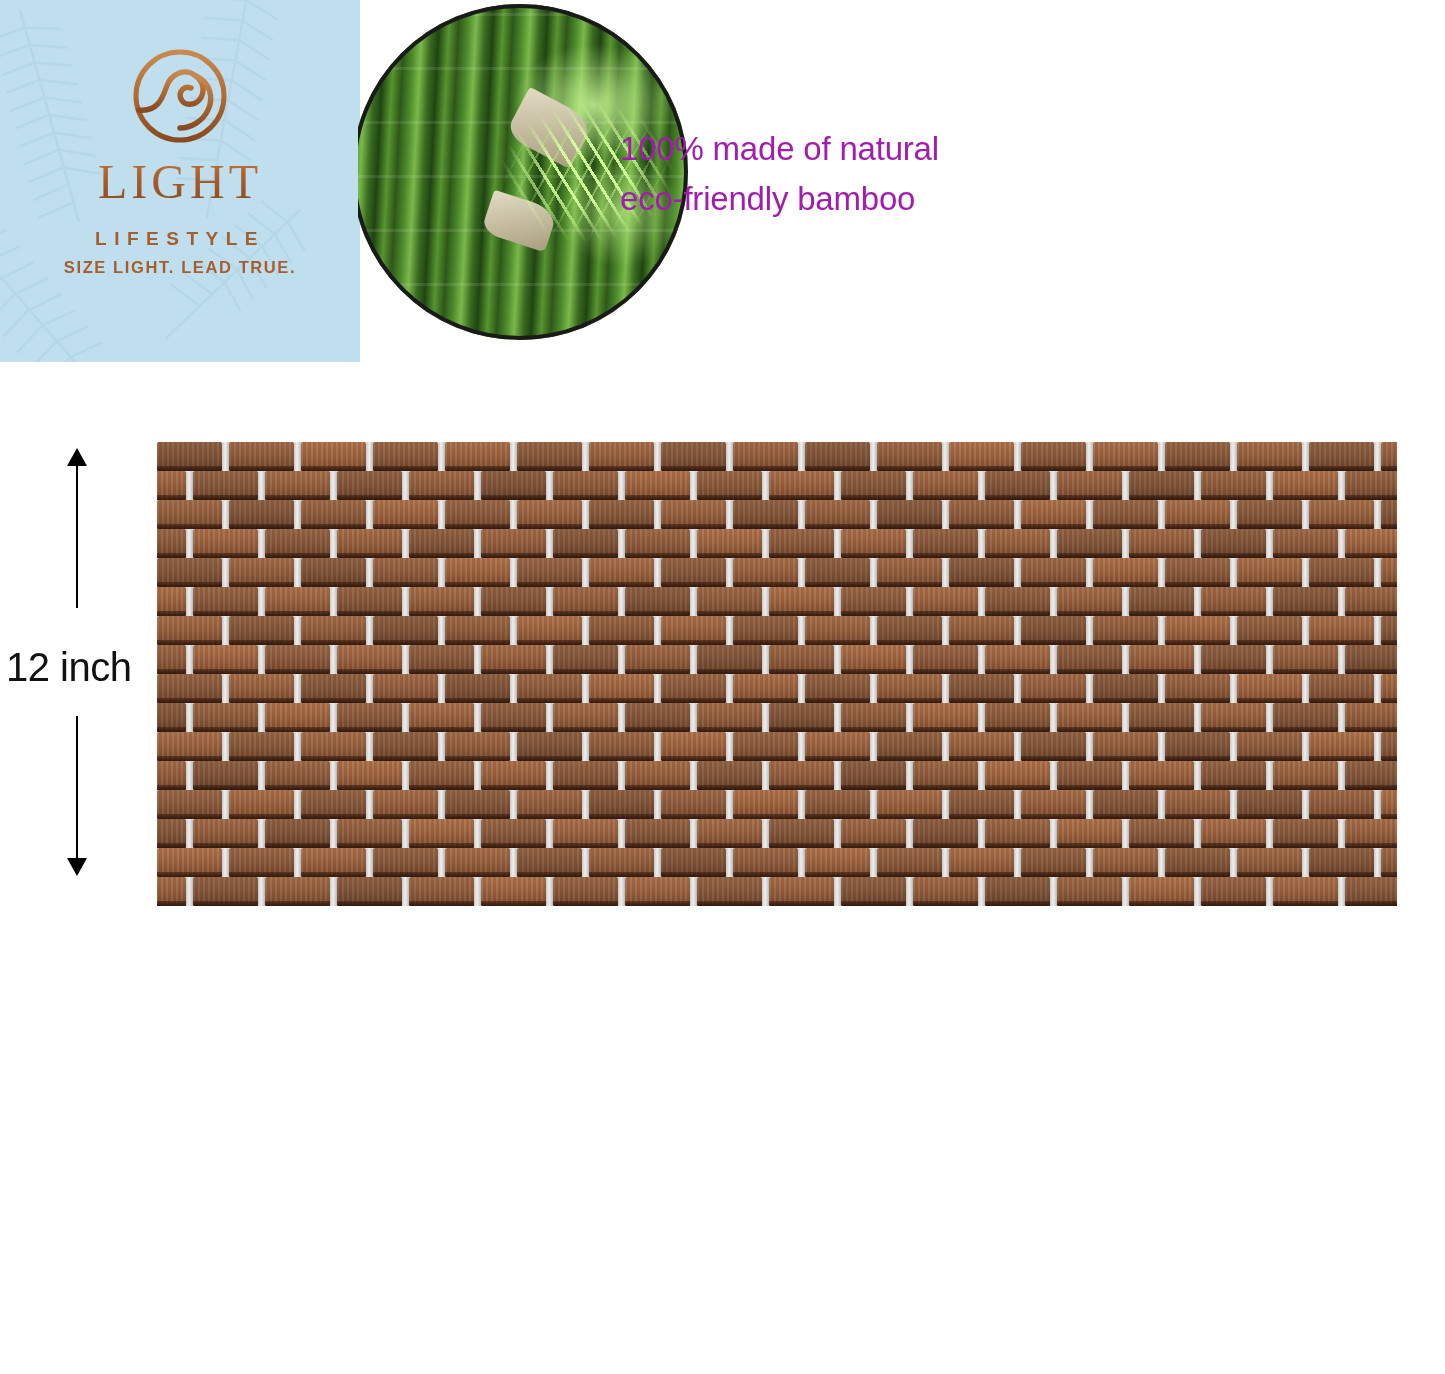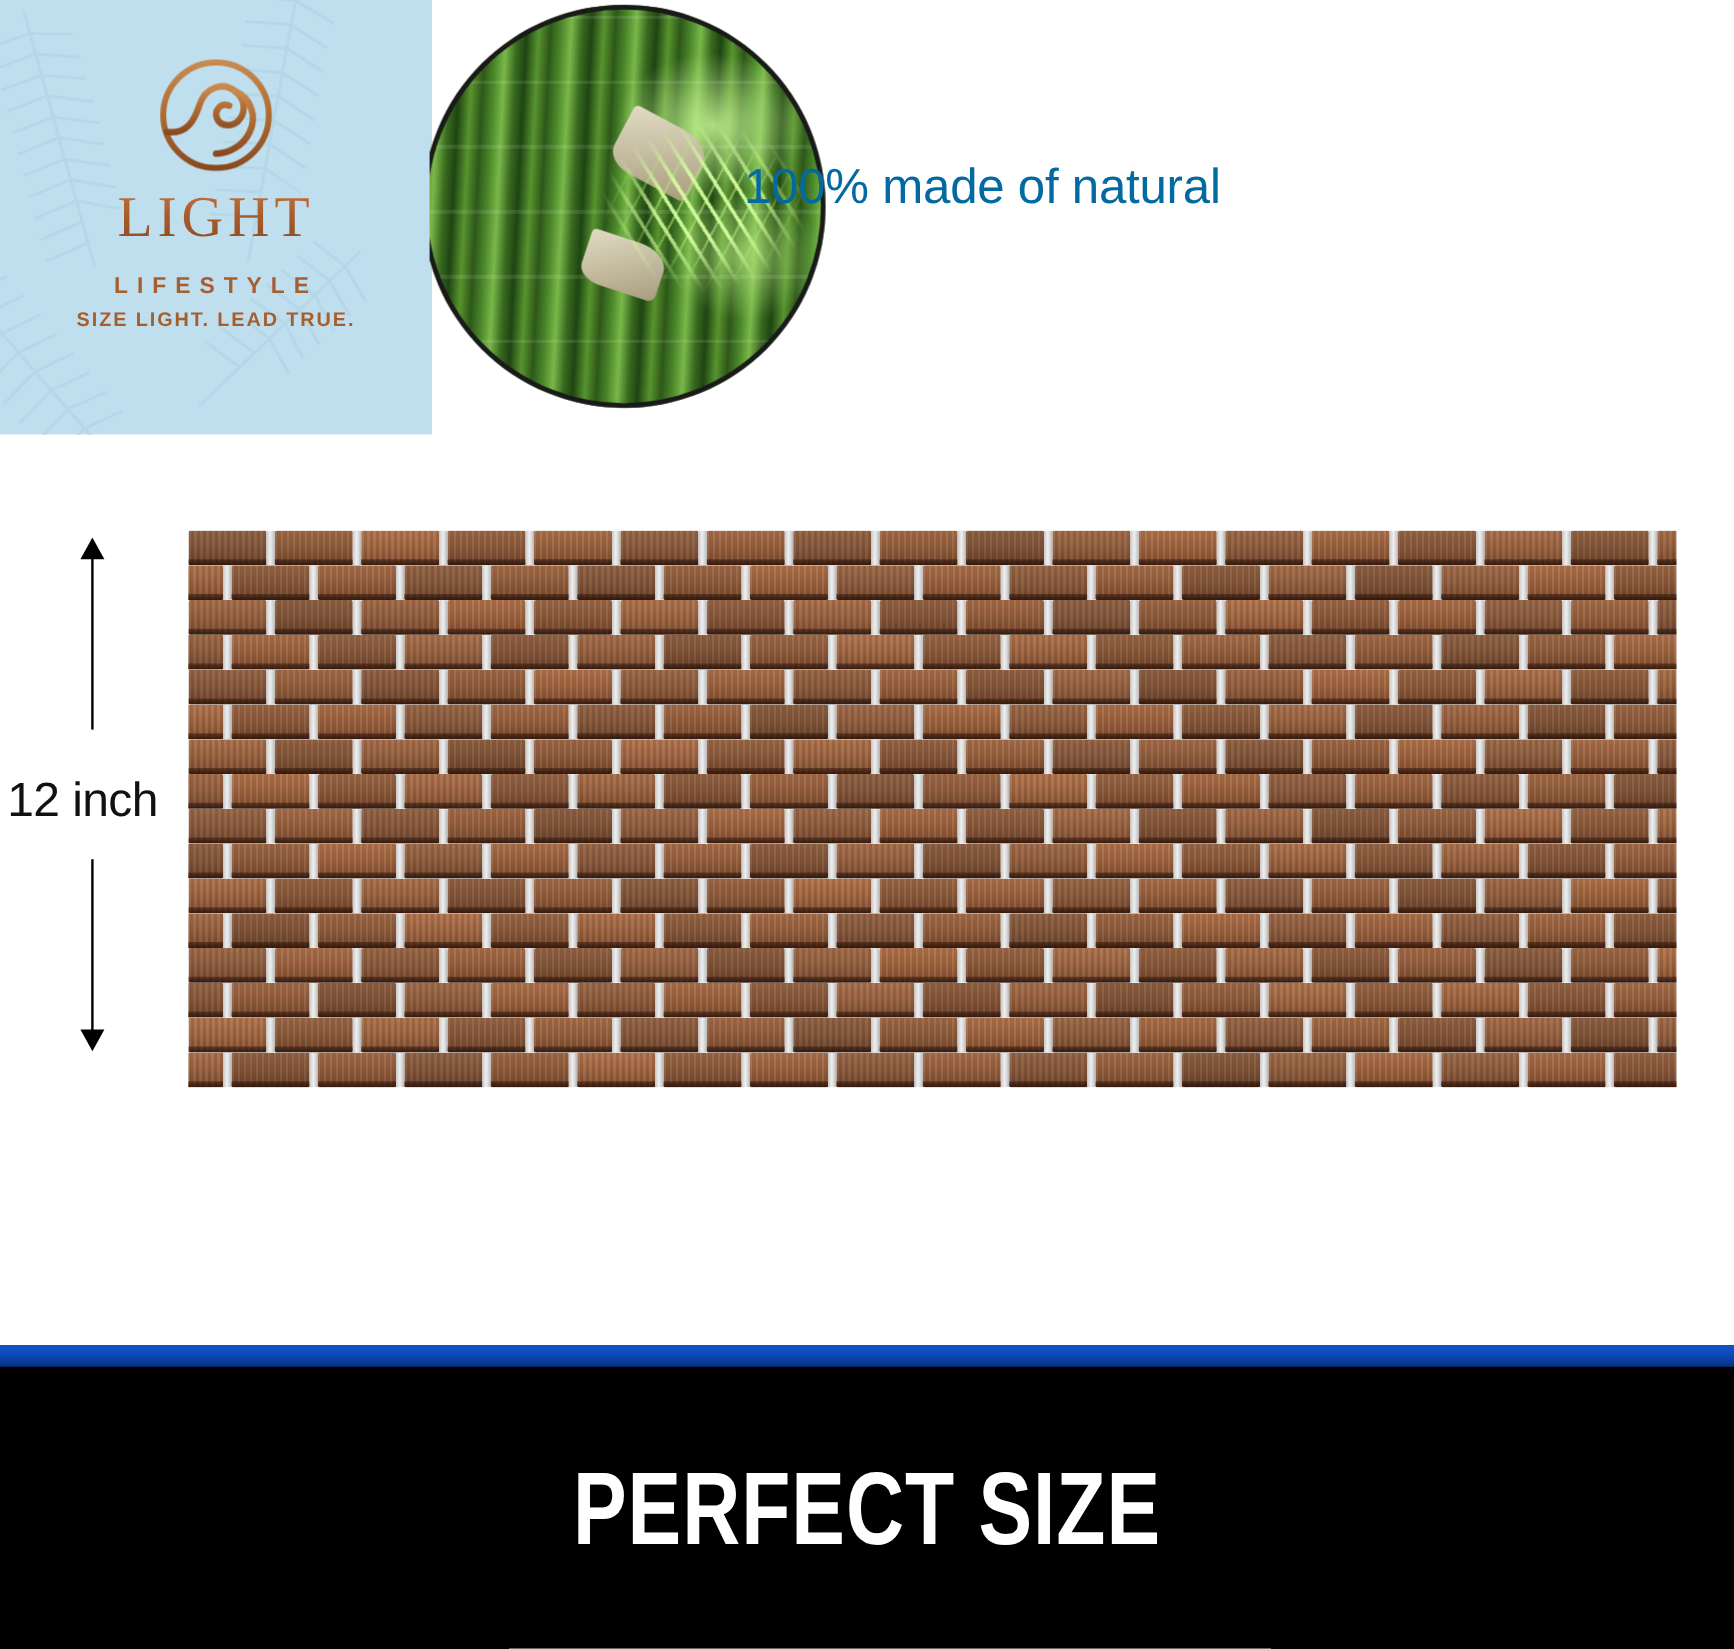--- a/index.html
+++ b/index.html
@@ -81,21 +81,21 @@
   #bamboo-photo .sheath1{left:48%;top:29%;width:22%;height:16%;transform:rotate(28deg);}
   #bamboo-photo .sheath2{left:40%;top:58%;width:20%;height:13%;transform:rotate(18deg);}
   #bamboo-photo .ring{
     position:absolute;inset:0;border-radius:50%;
     border:4px solid #1a1a1a;
   }
 
   
   #headline{
     position:absolute;left:620px;top:124px;width:560px;
-    font-size:41px;line-height:1.52;color:#0369a1;font-weight:400;
+    font-size:33px;line-height:1.52;color:#a21caf;font-weight:400;
     letter-spacing:-.2px;
   }
 
   
   #mat{
     position:absolute;left:157px;top:442px;width:1240px;height:438px;
   }
   .mat-row{position:absolute;left:0;height:29px;width:100%;overflow:hidden;}
   .slat{
     position:absolute;top:0;height:29px;
@@ -283,20 +283,21 @@
     <div class="img"></div>
     <div class="nodes"></div>
     <div class="sheath1"></div>
     <div class="sheath2"></div>
     <div class="leafy"></div>
     <div class="ring"></div>
   </div>
 
   <div id="headline">
     <div>100% made of natural</div>
+    <div>eco-friendly bamboo</div>
   </div>
 
   <div id="mat">
       <div class="mat-row" style="top: 0px;">
         <div class="slat" style="left: 0px; width: 65px;">
           <i style="filter: brightness(0.912) saturate(0.952);"></i>
           <b></b>
         </div>
         <div class="gapfill" style="left: 65px;"></div>
         <div class="slat" style="left: 72px; width: 65px;">
@@ -1753,18 +1754,14 @@
 
   <div id="dim-v">
     <div class="head up"></div>
     <div class="shaft top"></div>
     <div class="shaft bot"></div>
     <div class="head down"></div>
   </div>
   <div id="dim-v-label">12 inch</div>
 
 
-  <div id="footer">
-    <div id="footer-accent"></div>
-    <div id="footer-title">PERFECT SIZE</div>
-  </div>
 
 </div>
 
 </body></html>

